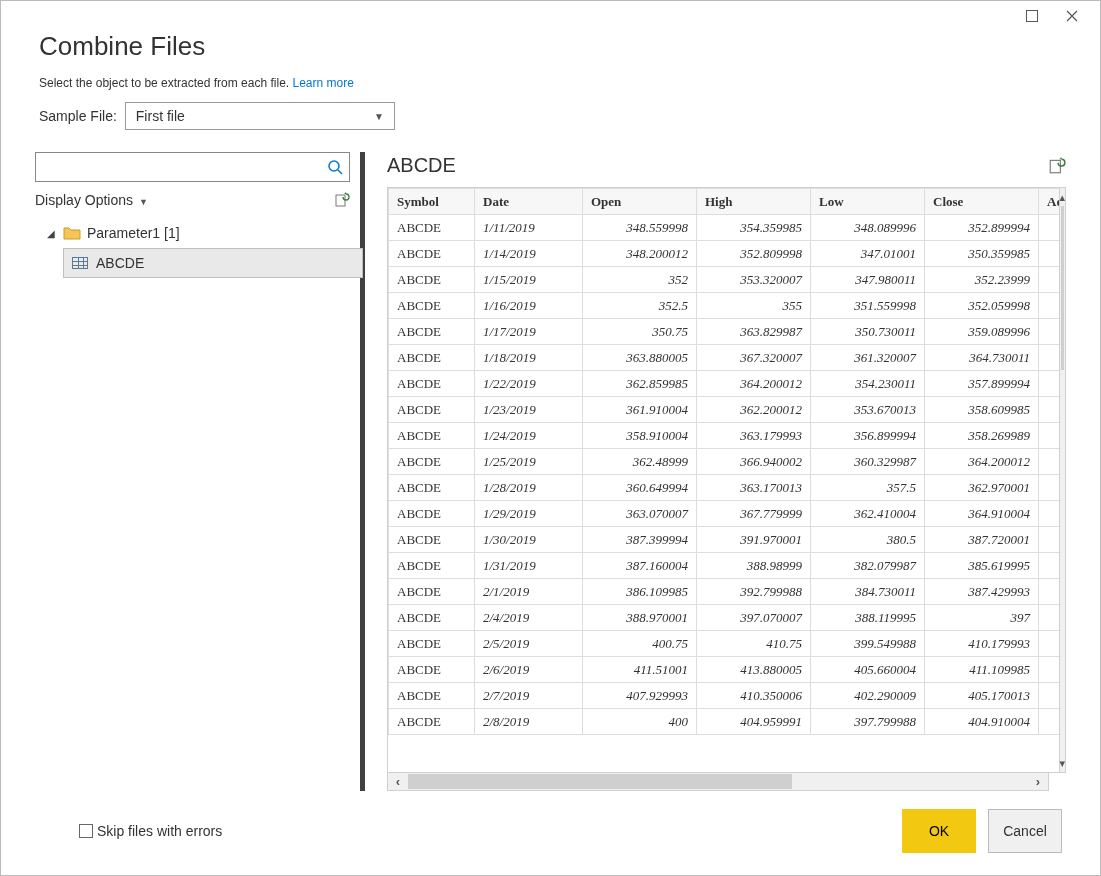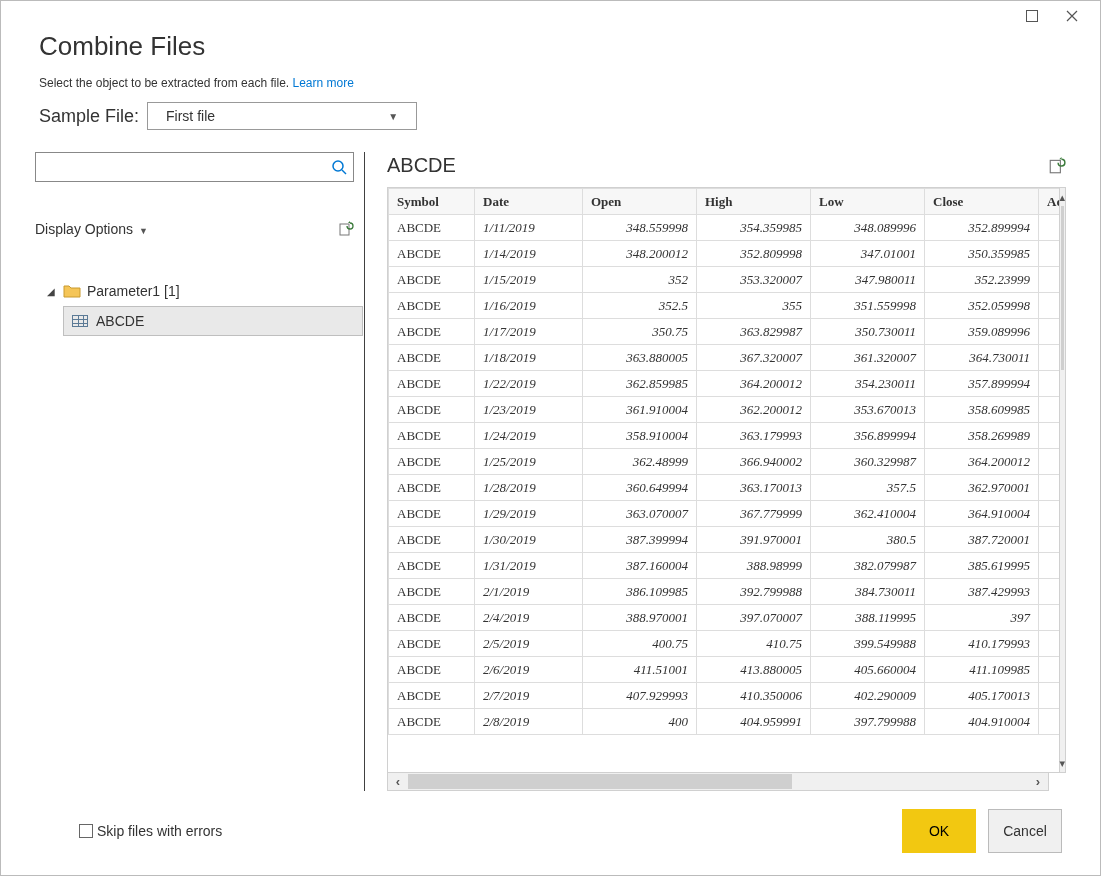--- a/index.html
+++ b/index.html
@@ -43,47 +43,46 @@
   .subtitle {
     font-size: 12px;
     margin-bottom: 12px;
     color: #333;
   }
   .subtitle a { color: #0078d4; text-decoration: none; cursor: pointer; }
   .sample-row {
     display: flex; align-items: center; gap: 8px;
     margin-bottom: 14px;
   }
-  .sample-row label { font-size: 18px; }
+  .sample-row label { font-size: 14px; }
   .select-box {
     border: 1px solid #999;
     height: 28px;
     width: 270px;
     display: flex; align-items: center; justify-content: space-between;
-    padding: 0 18px;
+    padding: 0 10px;
     font-size: 14px;
     background: #fff;
   }
   .select-box .chev { color: #555; font-size: 10px; }
 
   .main {
     flex: 1 1 auto;
     display: flex;
     padding: 0 34px;
     gap: 22px;
     min-height: 0;
   }
 
   
   .nav {
     width: 330px;
     display: flex; flex-direction: column;
-    border-right: 1px solid #404040;
+    border-right: 5px solid #404040;
     padding-right: 10px;
-    gap: 29px;
   }
   .search-box {
     border: 1px solid #888;
     height: 30px;
     display: flex; align-items: center;
     padding: 0 6px;
     margin-bottom: 10px;
   }
   .search-box input {
     flex: 1; border: none; outline: none; font-size: 14px;

